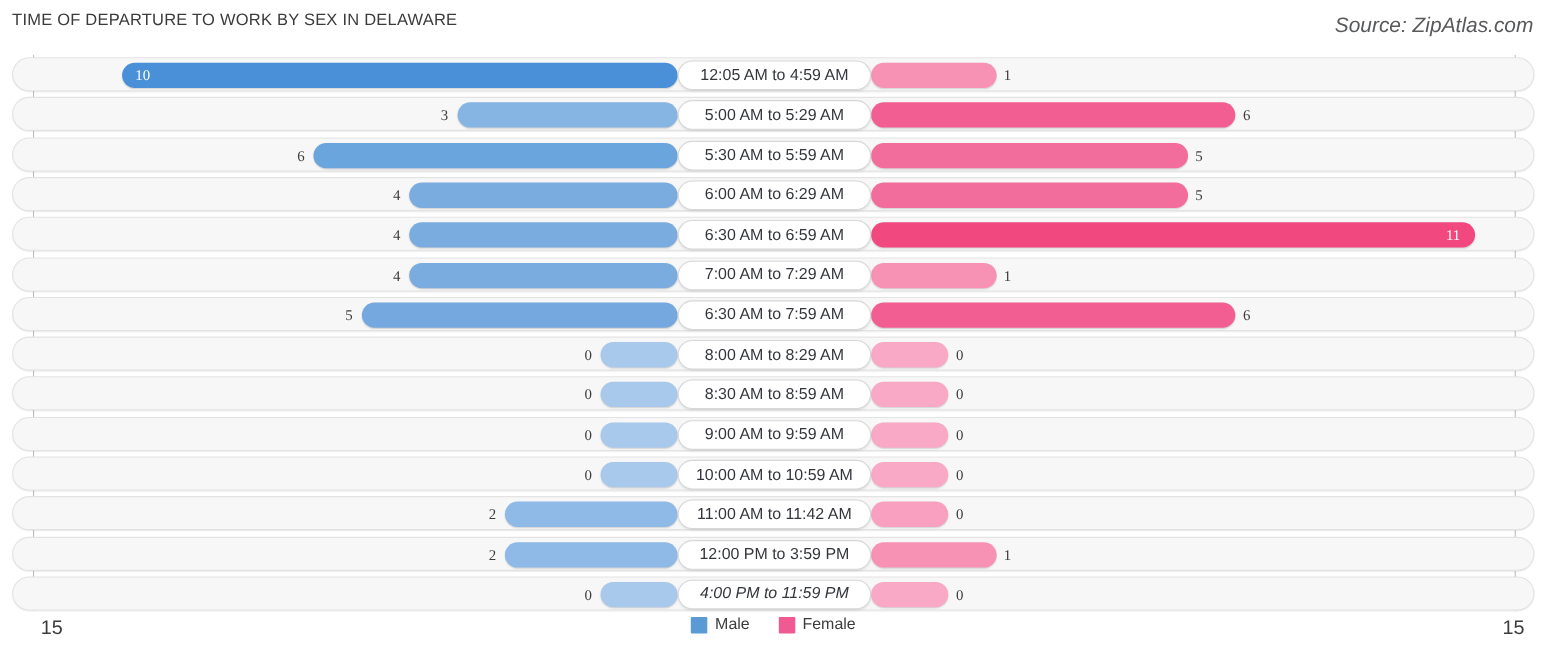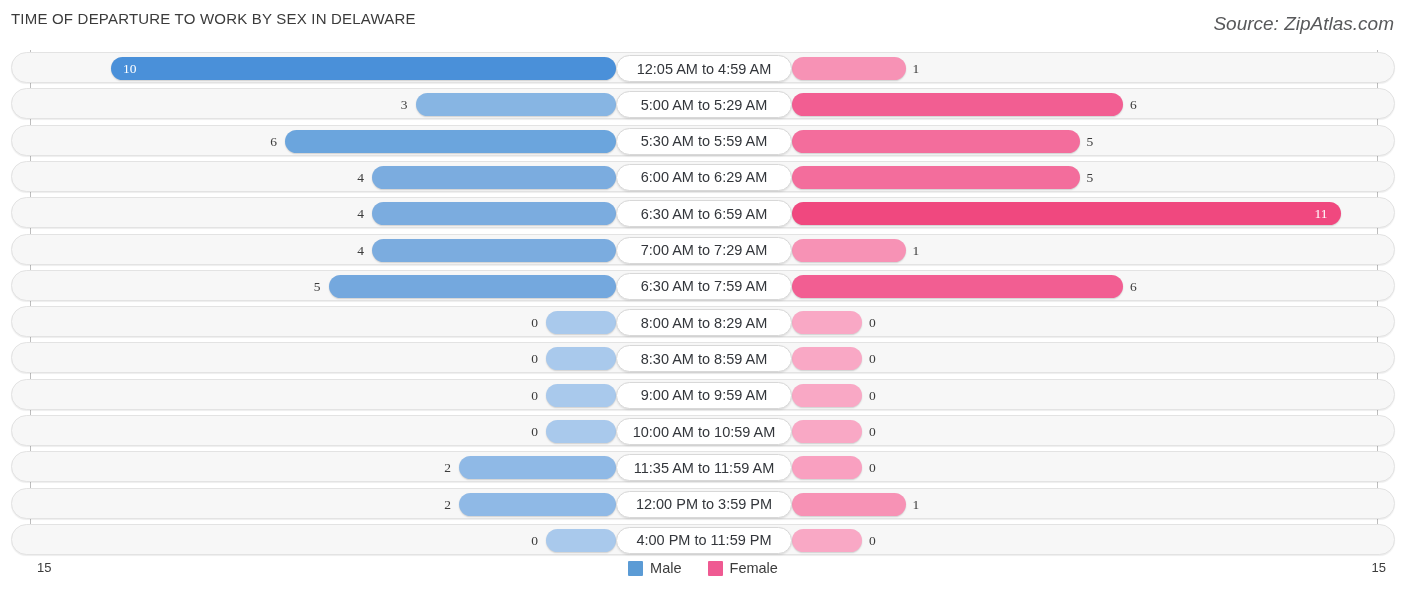--- a/index.html
+++ b/index.html
@@ -118,21 +118,21 @@
   #footer {
     position: absolute;
     left: 0;
     top: 555px;
     width: 1406px;
     height: 40px;
   }
   .tick-label {
     position: absolute;
     top: 5px;
-    font-size: 13px;
+    font-size: 18px;
     color: #3c3c3c;
   }
   #tick-left  { left: 37px; }
   #tick-right { right: 20px; }
 
   #legend {
     position: absolute;
     left: 0;
     top: 5px;
     width: 1406px;
@@ -246,35 +246,35 @@
         <div class="val outside-left" style="right: 856px;">0</div>
         <div class="bar bar-female" style="left: 780px; width: 70px; background: rgb(249, 168, 197);"></div>
         <div class="val outside-right" style="left: 857px;">0</div>
         <div class="pill" style="left: 604px; width: 176px;">10:00 AM to 10:59 AM</div>
       </div>
       <div class="row" style="top: 401.3px;">
         <div class="bar bar-male" style="left: 447px; width: 157px; background: rgb(143, 185, 230);"></div>
         <div class="val outside-left" style="right: 943px;">2</div>
         <div class="bar bar-female" style="left: 780px; width: 70px; background: rgb(249, 160, 192);"></div>
         <div class="val outside-right" style="left: 857px;">0</div>
-        <div class="pill" style="left: 604px; width: 176px;">11:35 AM to 11:59 AM</div>
+        <div class="pill" style="left: 604px; width: 176px;">11:00 AM to 11:42 AM</div>
       </div>
       <div class="row" style="top: 437.6px;">
         <div class="bar bar-male" style="left: 447px; width: 157px; background: rgb(143, 185, 230);"></div>
         <div class="val outside-left" style="right: 943px;">2</div>
         <div class="bar bar-female" style="left: 780px; width: 113.5px; background: rgb(247, 146, 181);"></div>
         <div class="val outside-right" style="left: 900.5px;">1</div>
         <div class="pill" style="left: 604px; width: 176px;">12:00 PM to 3:59 PM</div>
       </div>
       <div class="row" style="top: 473.9px;">
         <div class="bar bar-male" style="left: 534px; width: 70px; background: rgb(169, 201, 236);"></div>
         <div class="val outside-left" style="right: 856px;">0</div>
         <div class="bar bar-female" style="left: 780px; width: 70px; background: rgb(249, 168, 197);"></div>
         <div class="val outside-right" style="left: 857px;">0</div>
-        <div class="pill" style="left: 604px; width: 176px;">4:00 PM to 11:59 PM</div>
+        <div class="pill" style="left: 604px; width: 176px; font-style: italic;">4:00 PM to 11:59 PM</div>
       </div>
     </div>
 </div>
 
 <div id="footer">
   <div class="tick-label" id="tick-left">15</div>
   <div class="tick-label" id="tick-right">15</div>
   <div id="legend">
       <div class="legend-item">
         <span class="legend-swatch" style="background: rgb(91, 155, 213);"></span>

